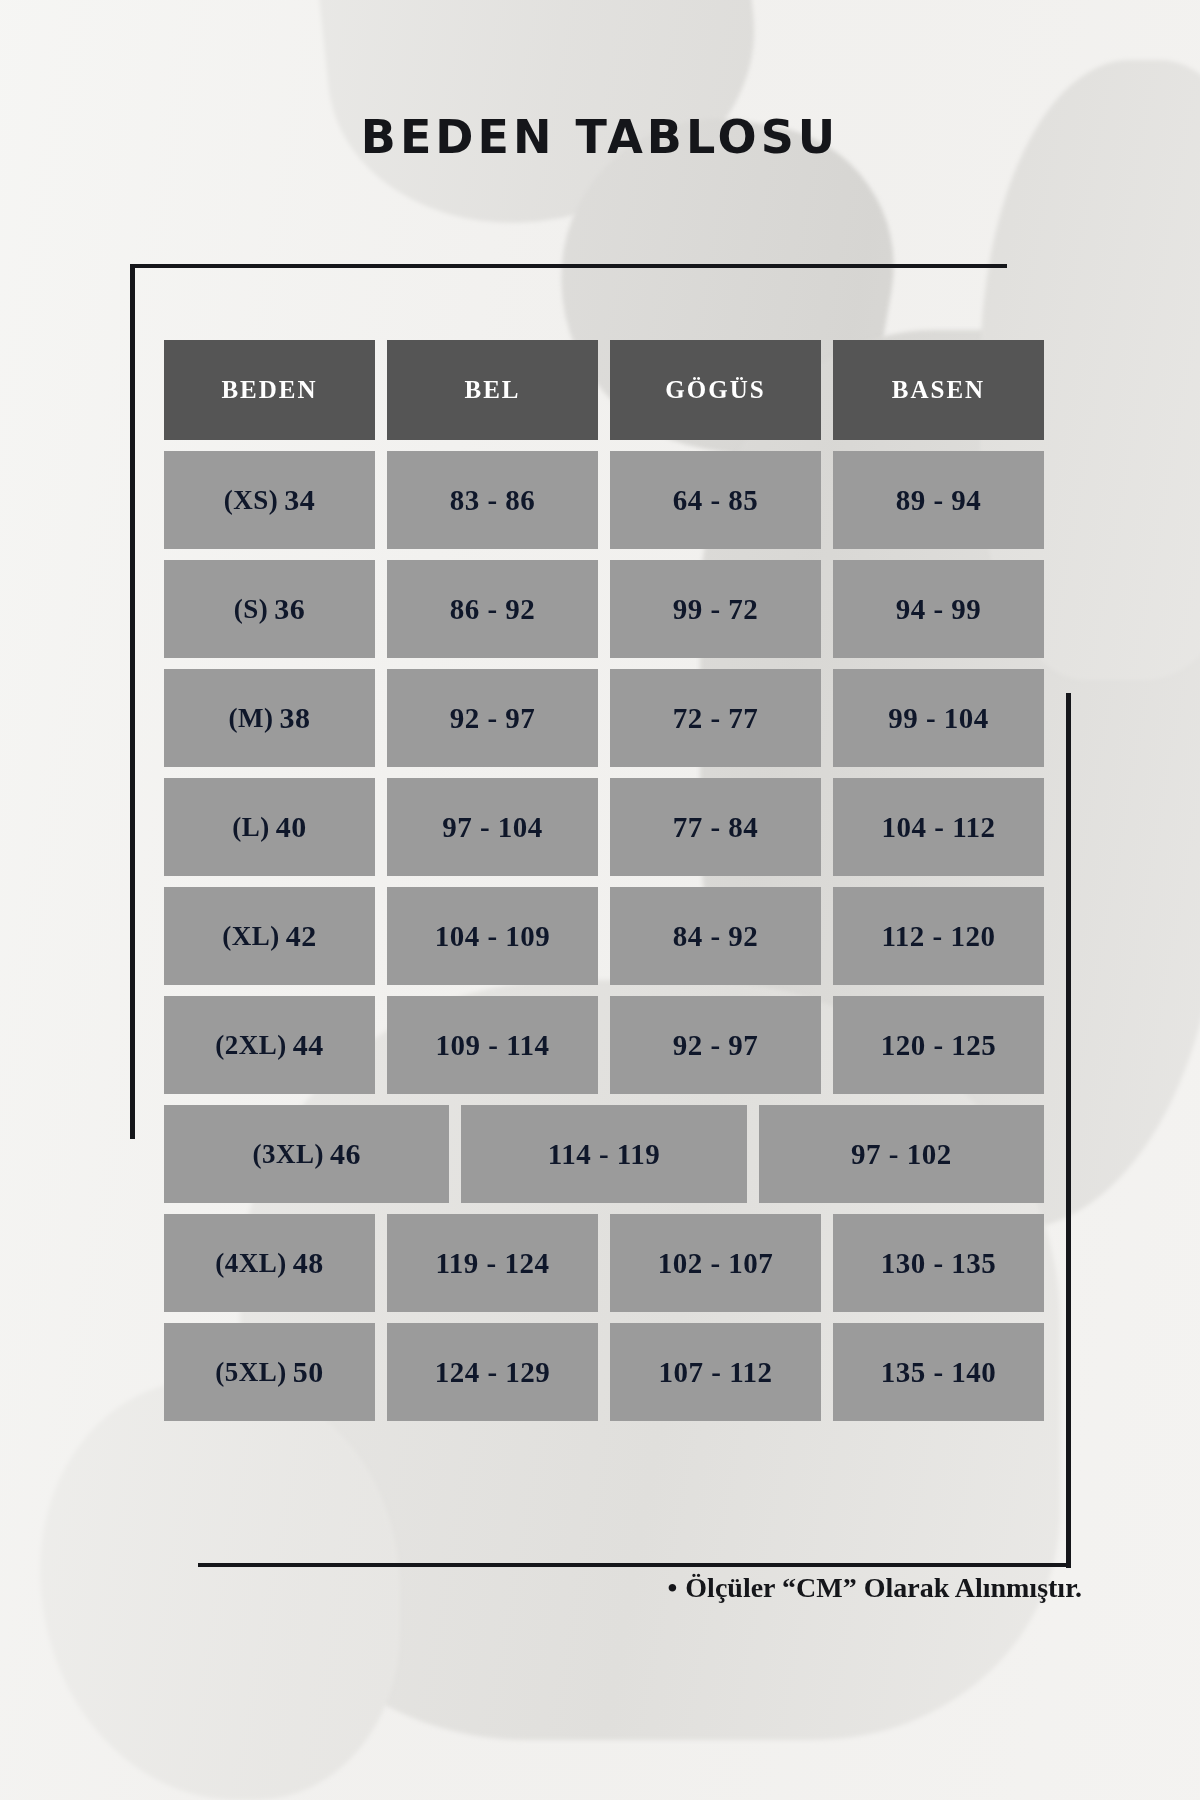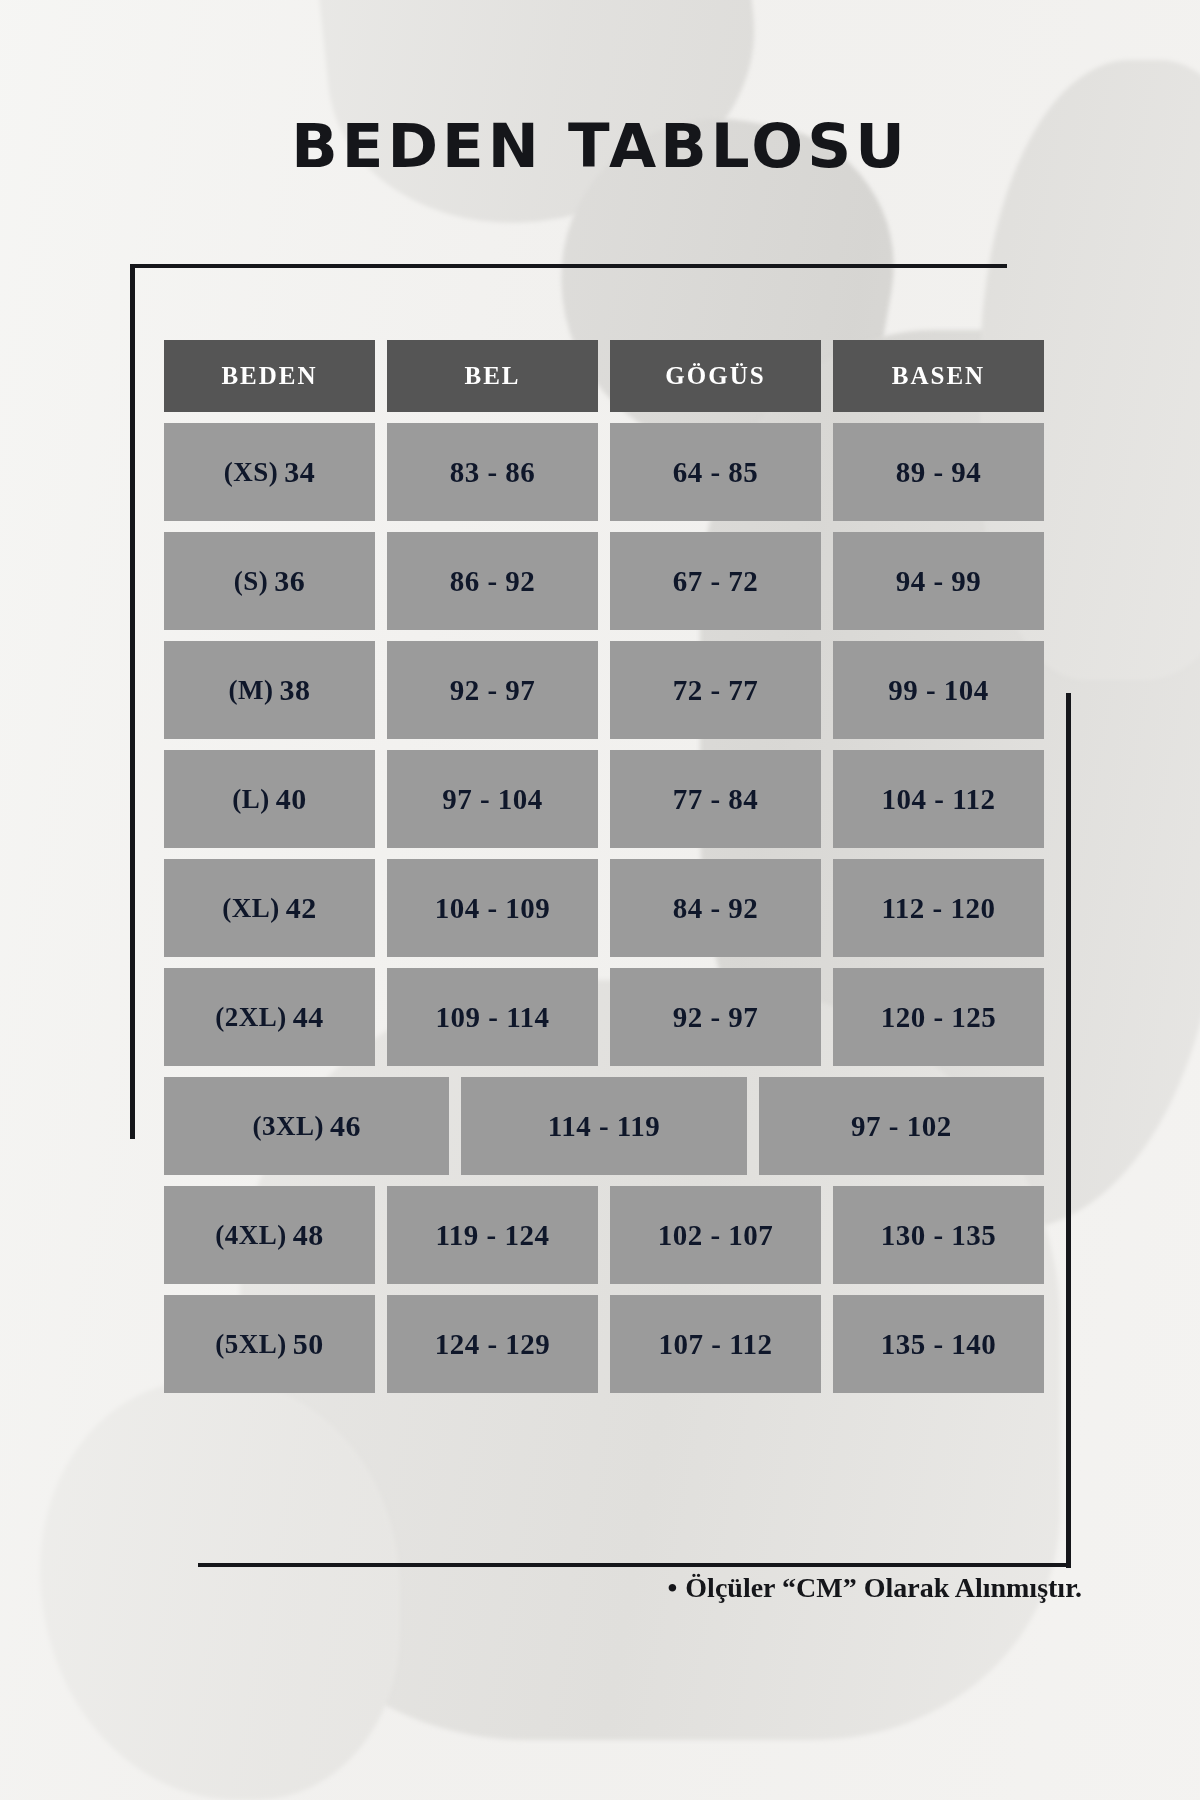--- a/index.html
+++ b/index.html
@@ -91,21 +91,21 @@
 
   
   .title {
     position: absolute;
     top: 110px;
     left: 0;
     width: 1200px;
     text-align: center;
     font-family: "DejaVu Sans", sans-serif;
     font-weight: 700;
-    font-size: 61px;
+    font-size: 46px;
     letter-spacing: 4px;
     color: #15161a;
   }
 
   
   .rule {
     position: absolute;
     background: #15161a;
   }
   .rule-top {
@@ -142,21 +142,21 @@
     display: flex;
     flex-direction: column;
     gap: 11px;
   }
   .row {
     display: flex;
     gap: 12px;
     height: 98px;
   }
   .row.header-row {
-    height: 72px;
+    height: 100px;
   }
   .cell {
     flex: 1;
     display: flex;
     align-items: center;
     justify-content: center;
     background: #9b9b9b;
     color: #0f172a;
     font-family: "Liberation Serif", serif;
     font-size: 29px;
@@ -235,21 +235,21 @@
       <div class="cell">64 - 85</div>
       <div class="cell">89 - 94</div>
     </div>
 
     <div class="row">
       <div class="cell">
         <span class="sz-label">(S)</span>
         <span class="sz-num">36</span>
       </div>
       <div class="cell">86 - 92</div>
-      <div class="cell">67 - 72</div>
+      <div class="cell">99 - 72</div>
       <div class="cell">94 - 99</div>
     </div>
 
     <div class="row">
       <div class="cell">
         <span class="sz-label">(M)</span>
         <span class="sz-num">38</span>
       </div>
       <div class="cell">92 - 97</div>
       <div class="cell">72 - 77</div>

